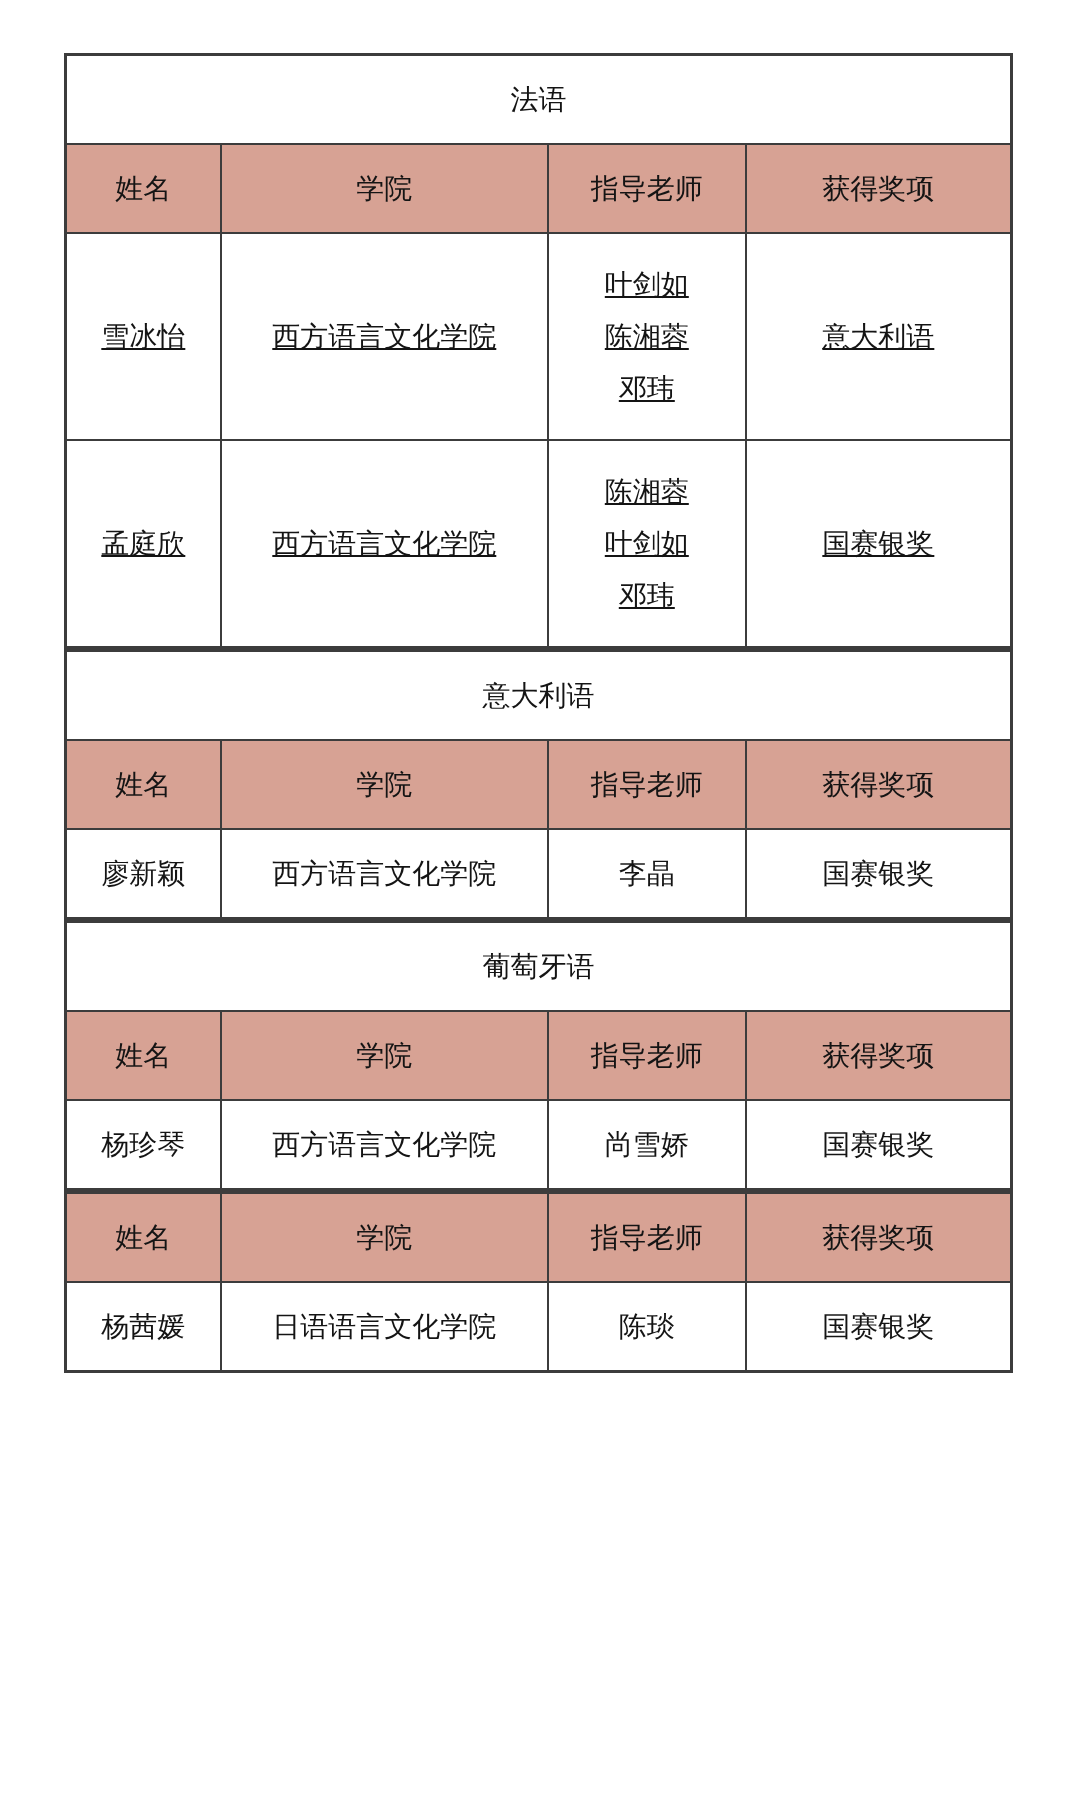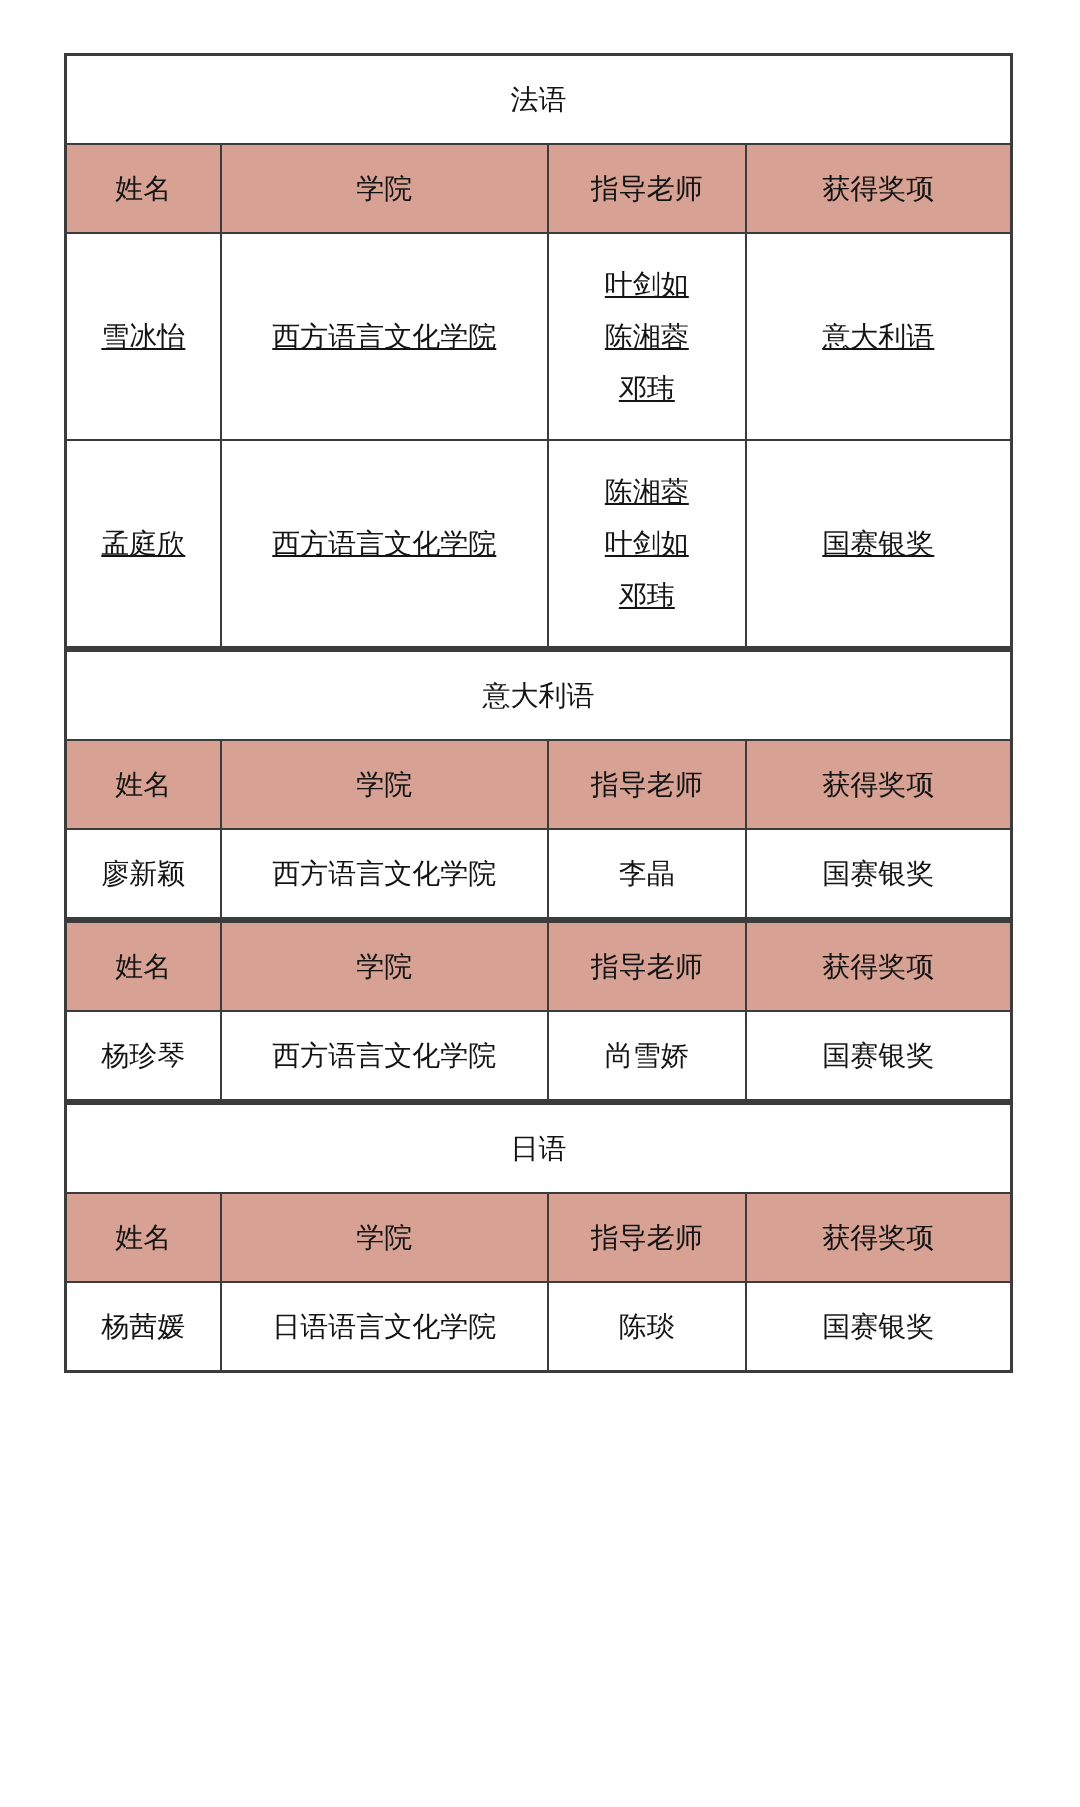--- a/index.html
+++ b/index.html
@@ -126,20 +126,23 @@
 
   <table class="lang-table">
     <colgroup>
         <col style="width: 16.4%;">
         <col style="width: 34.6%;">
         <col style="width: 20.9%;">
         <col style="width: 28.1%;">
       </colgroup>
     <thead>
       <tr>
+        <td colspan="4" class="title-cell">葡萄牙语</td>
+      </tr>
+      <tr>
           <th>姓名</th>
           <th>学院</th>
           <th>指导老师</th>
           <th>获得奖项</th>
         </tr>
     </thead>
     <tbody>
         <tr>
           <td>杨珍琴</td>
           <td>西方语言文化学院</td>
@@ -151,23 +154,20 @@
 
   <table class="lang-table">
     <colgroup>
         <col style="width: 16.4%;">
         <col style="width: 34.6%;">
         <col style="width: 20.9%;">
         <col style="width: 28.1%;">
       </colgroup>
     <thead>
       <tr>
-        <td colspan="4" class="title-cell">日语</td>
-      </tr>
-      <tr>
           <th>姓名</th>
           <th>学院</th>
           <th>指导老师</th>
           <th>获得奖项</th>
         </tr>
     </thead>
     <tbody>
         <tr>
           <td>杨茜媛</td>
           <td>日语语言文化学院</td>

